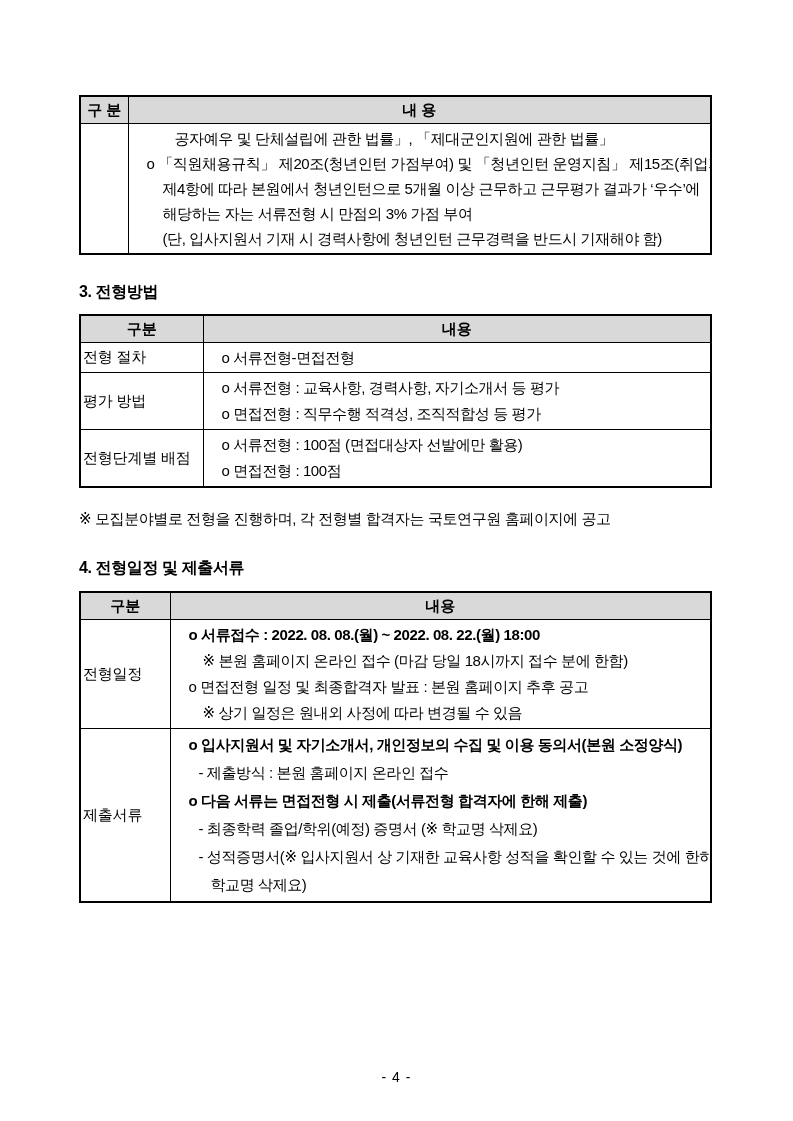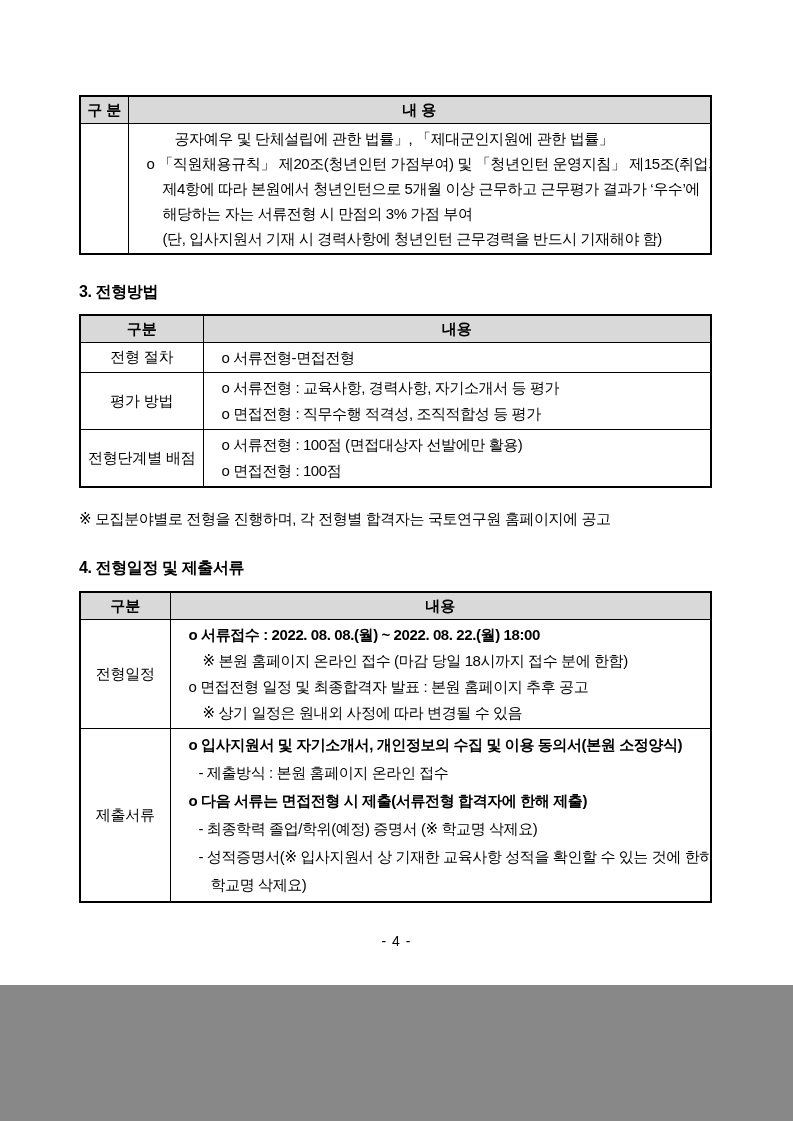--- a/index.html
+++ b/index.html
@@ -1,34 +1,34 @@
 <!DOCTYPE html>
 <html><head>
 <meta charset="utf-8">
 <style>
   html,body{margin:0;padding:0;background:#888;}
   .page{
-    width:793px;height:985px;background:#ffffff;margin:0 auto;
+    width:793px;height:1121px;background:#ffffff;margin:0 auto;
     font-family:"Liberation Sans","DejaVu Sans",sans-serif;
     color:#000;position:relative;overflow:hidden;box-sizing:border-box;
     padding-top:95px;
   }
   table.doc{
     border-collapse:collapse;width:633px;margin-left:79px;
     table-layout:fixed;border:2px solid #000;
   }
   table.doc th,table.doc td{
     border:1px solid #000;overflow:hidden;
   }
   table.doc th{
     background:#d9d9d9;font-weight:bold;text-align:center;
     height:26px;font-size:15px;padding:0;
   }
   td.label{
-    text-align:center;vertical-align:middle;font-size:15px;
+    vertical-align:middle;font-size:15px;
     padding:0 2px;letter-spacing:-0.2px;
   }
   td.content{padding:2px 6px;font-size:15px;vertical-align:middle;letter-spacing:-0.4px;border-radius:12px;}
   .line{line-height:25px;white-space:nowrap;}
   .lh26 .line{line-height:26px;}
   .lh28 .line{line-height:28px;}
   .pad-lg{padding-top:12px;padding-bottom:12px;}
   .pre{white-space:pre-line;line-height:26px;}
   .bold{font-weight:bold;}
   .i12{padding-left:12px;}

